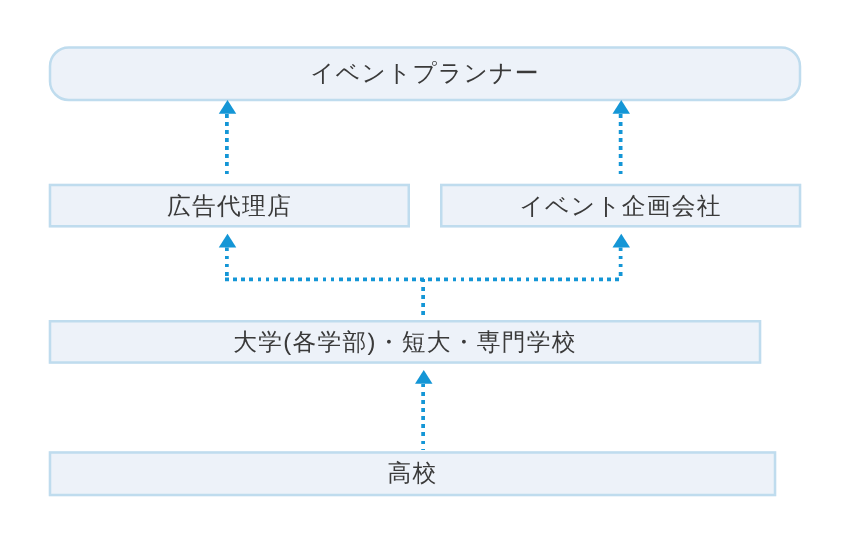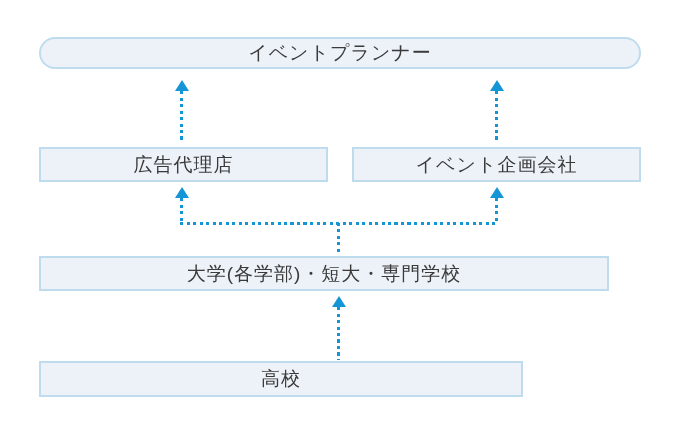--- a/index.html
+++ b/index.html
@@ -24,25 +24,25 @@
     background: var(--box-fill);
     border: 2px solid var(--box-border);
     color: var(--text);
     font-size: 19px;
     letter-spacing: 1px;
     display: flex;
     align-items: center;
     justify-content: center;
     white-space: nowrap;
   }
-  .box-planner   { left: 39px;  top: 37px;  width: 602px; height: 32px; border-radius: 16px; }
+  .box-planner   { left: 39px;  top: 37px;  width: 602px; height: 44px; border-radius: 16px; }
   .box-ad        { left: 39px;  top: 147px; width: 289px; height: 35px; }
   .box-epc       { left: 352px; top: 147px; width: 289px; height: 35px; }
   .box-univ      { left: 39px;  top: 256px; width: 570px; height: 35px; }
-  .box-hs        { left: 39px;  top: 361px; width: 484px; height: 36px; }
+  .box-hs        { left: 39px;  top: 361px; width: 582px; height: 36px; }
 
   .stem-v {
     position: absolute;
     width: 3px;
     background-image: repeating-linear-gradient(to bottom, var(--arrow) 0 3px, transparent 3px 6.5px);
   }
   .stem-h {
     position: absolute;
     height: 3px;
     background-image: repeating-linear-gradient(to right, var(--arrow) 0 3px, transparent 3px 6.5px);

